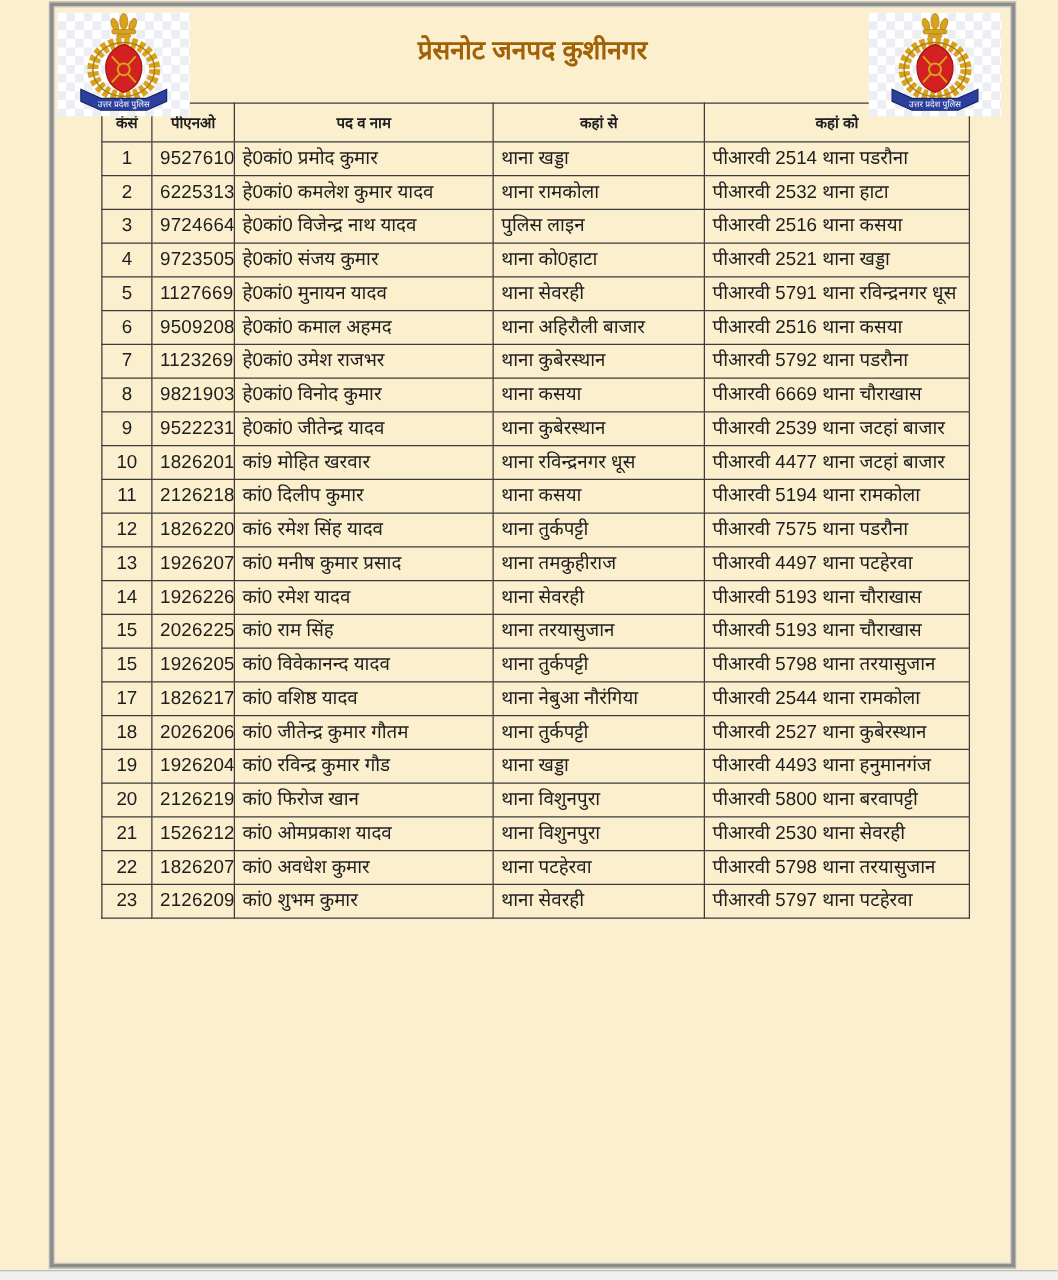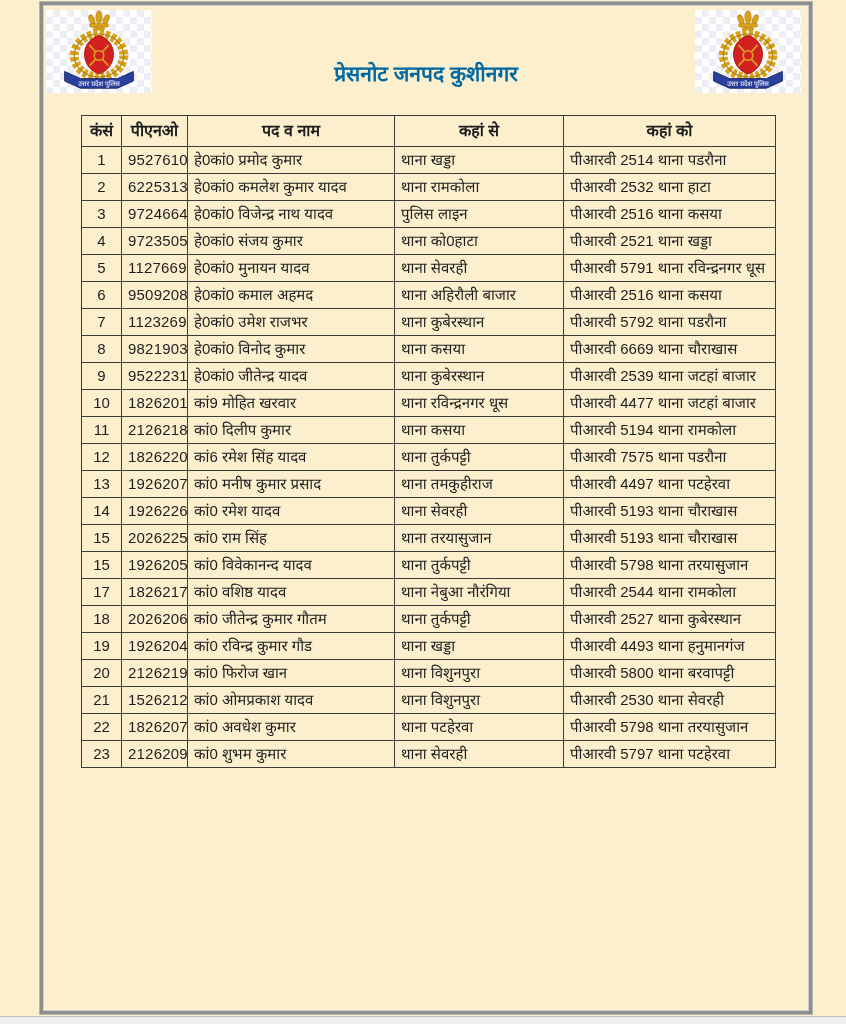--- a/index.html
+++ b/index.html
@@ -23,40 +23,40 @@
   .logo-box{
     position:absolute;top:5px;width:106px;height:83px;
     background:repeating-conic-gradient(#eceef3 0% 25%, #ffffff 0% 50%);
     background-size:14px 14px;
   }
   .logo-left{left:3px;}
   .logo-right{right:8px;}
   .logo-box svg{width:100%;height:100%;display:block;}
   
   .title-block{
-    padding-top:53px;text-align:center;color:#0369a1;font-weight:bold;
+    padding-top:20px;text-align:center;color:#a16207;font-weight:bold;
     font-size:21px;line-height:31px;
   }
   
   .intro{
     margin:36px auto 0 auto;width:660px;text-align:center;
     color:#c31313;font-weight:bold;font-size:22.5px;line-height:37px;
   }
   
   table.transfer{
     border-collapse:collapse;table-layout:fixed;
     margin:26px 0 0 38px;width:694px;
     font-size:15px;color:#1e1e1e;
   }
   table.transfer th, table.transfer td{
     border:1.6px solid #3c3c3c;
     padding:3px 6px;vertical-align:middle;line-height:20px;
     overflow:hidden;
   }
-  table.transfer th{font-weight:bold;text-align:center;font-size:16px;padding:5px 2px;}
+  table.transfer th{font-weight:bold;text-align:center;font-size:12px;padding:5px 2px;}
   td.c-sno{text-align:center;}
   td.c-pno{text-align:center;letter-spacing:0.2px;}
   td.c-name,td.c-from,td.c-to{text-align:left;padding-left:8px;}
 </style>
 </head>
 <body>
 
 <div class="frame">
 
   <div class="logo-box logo-left">

